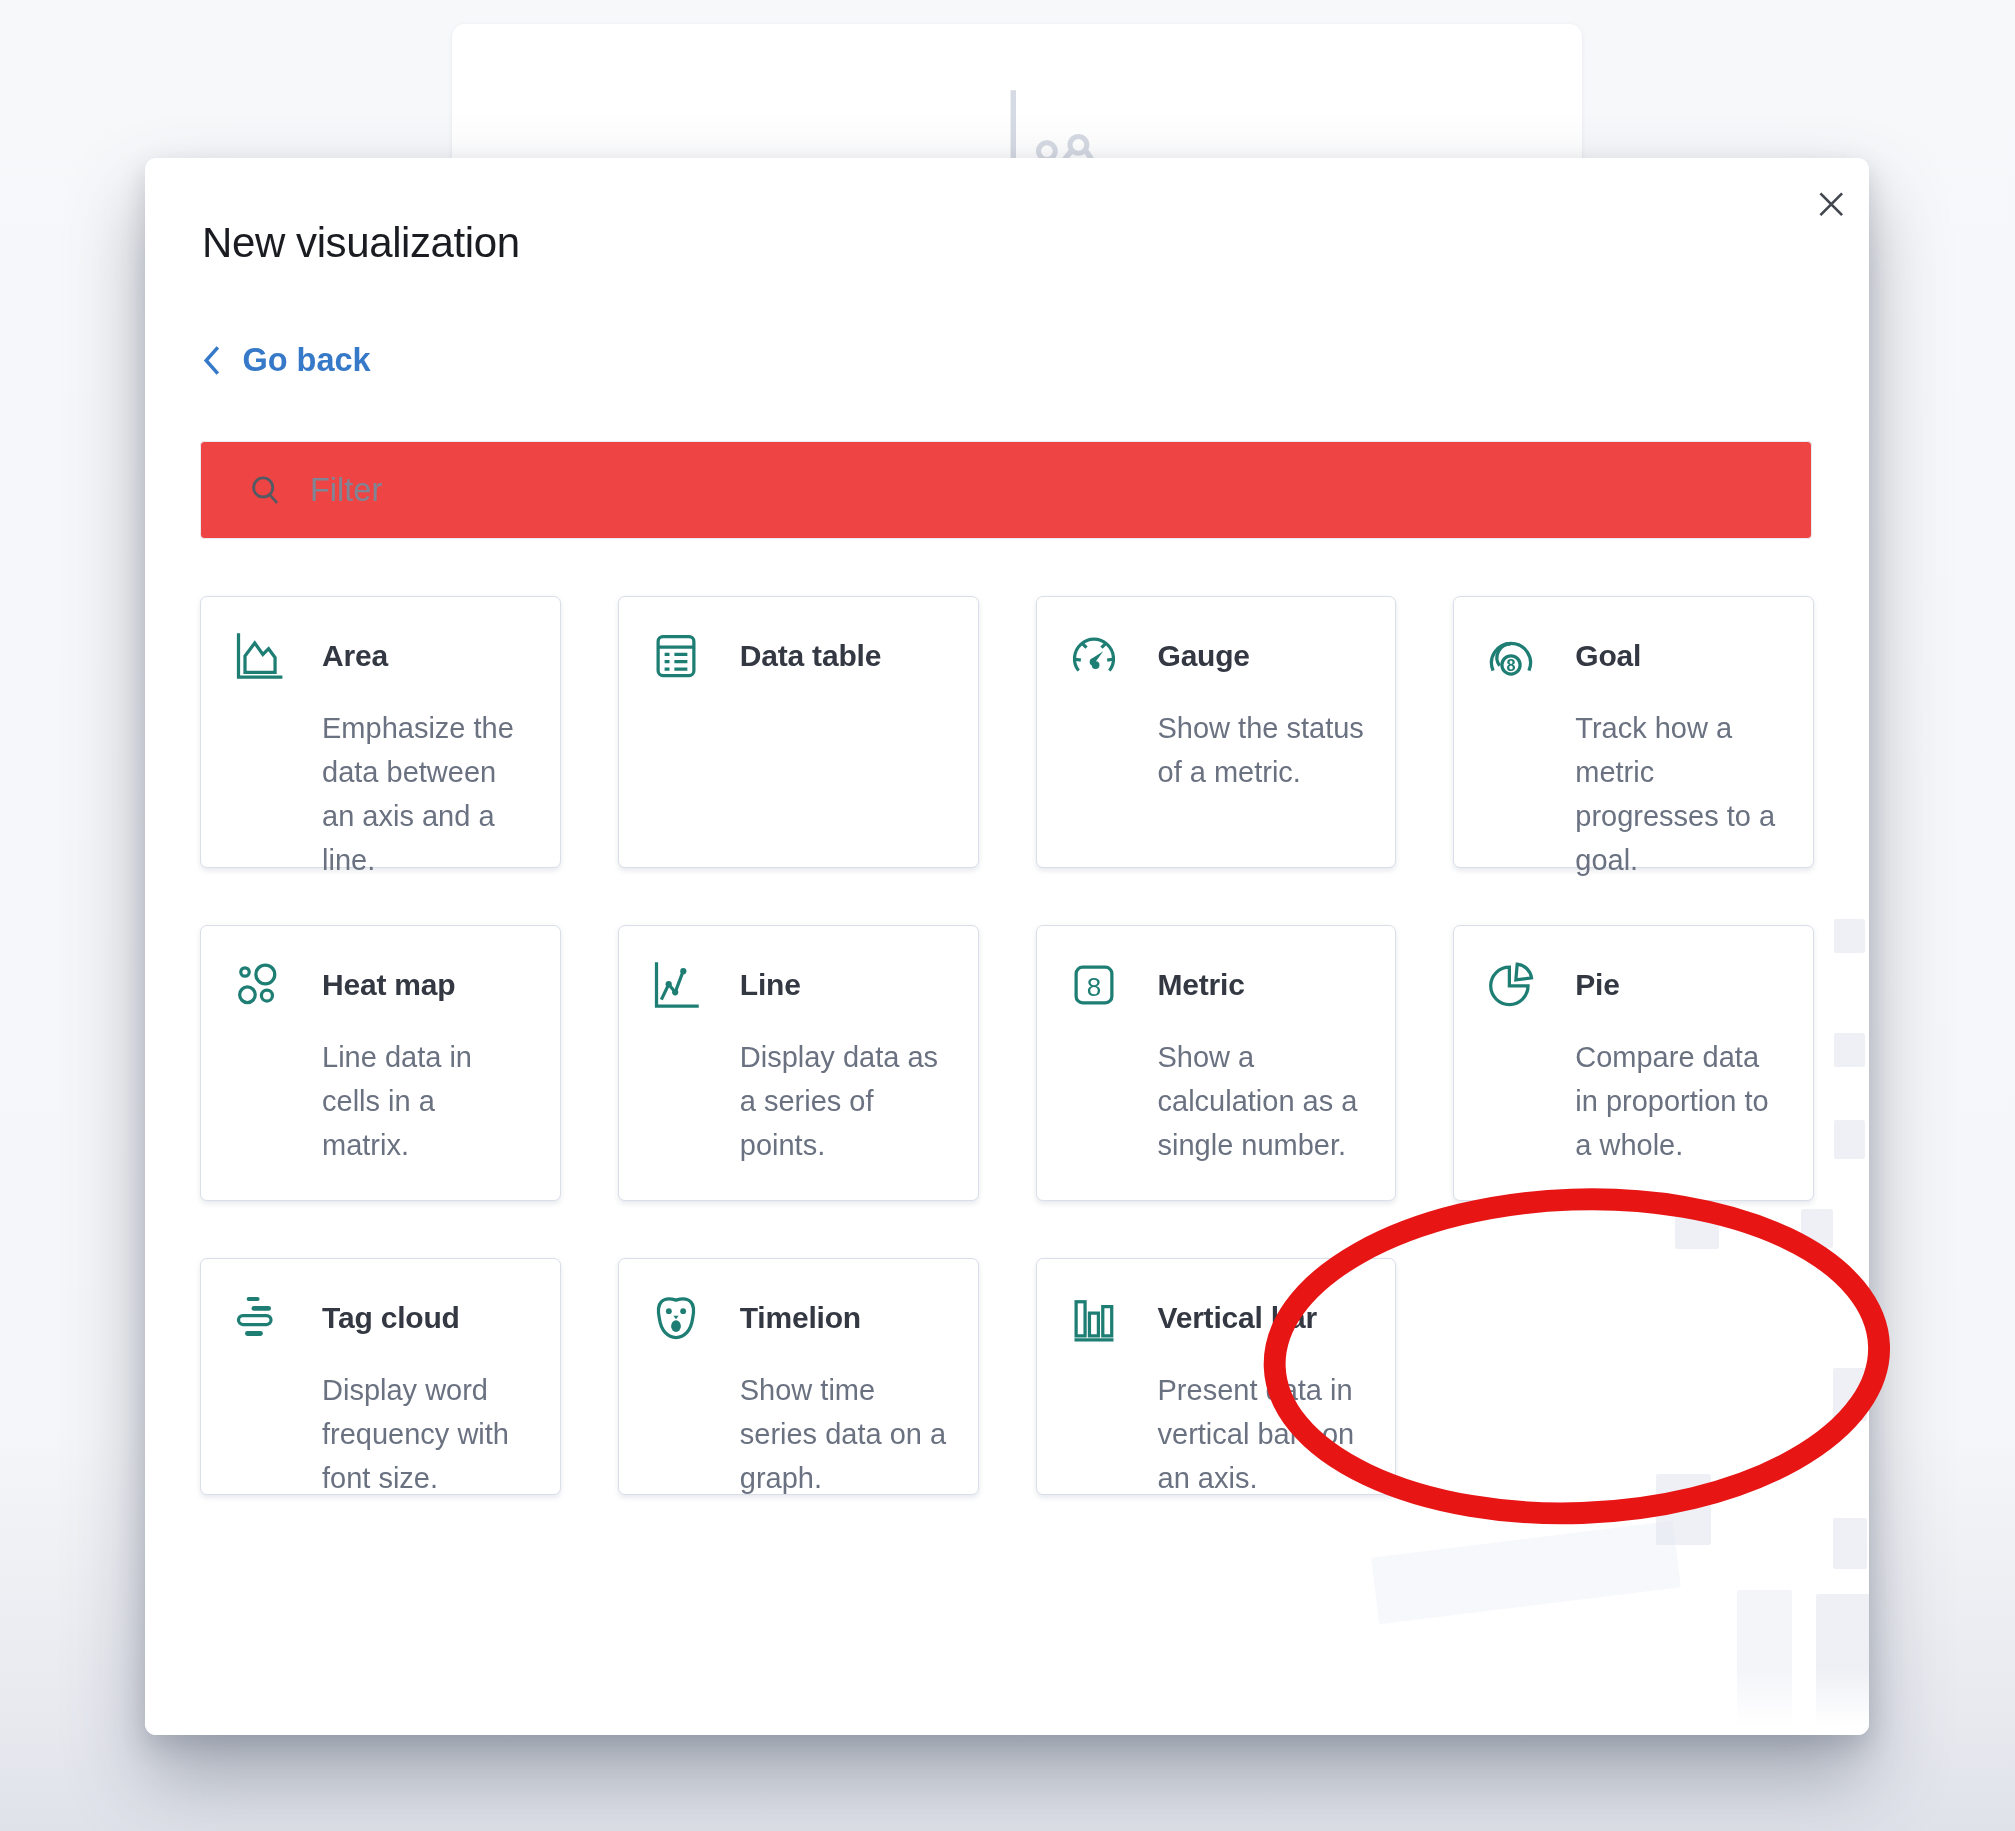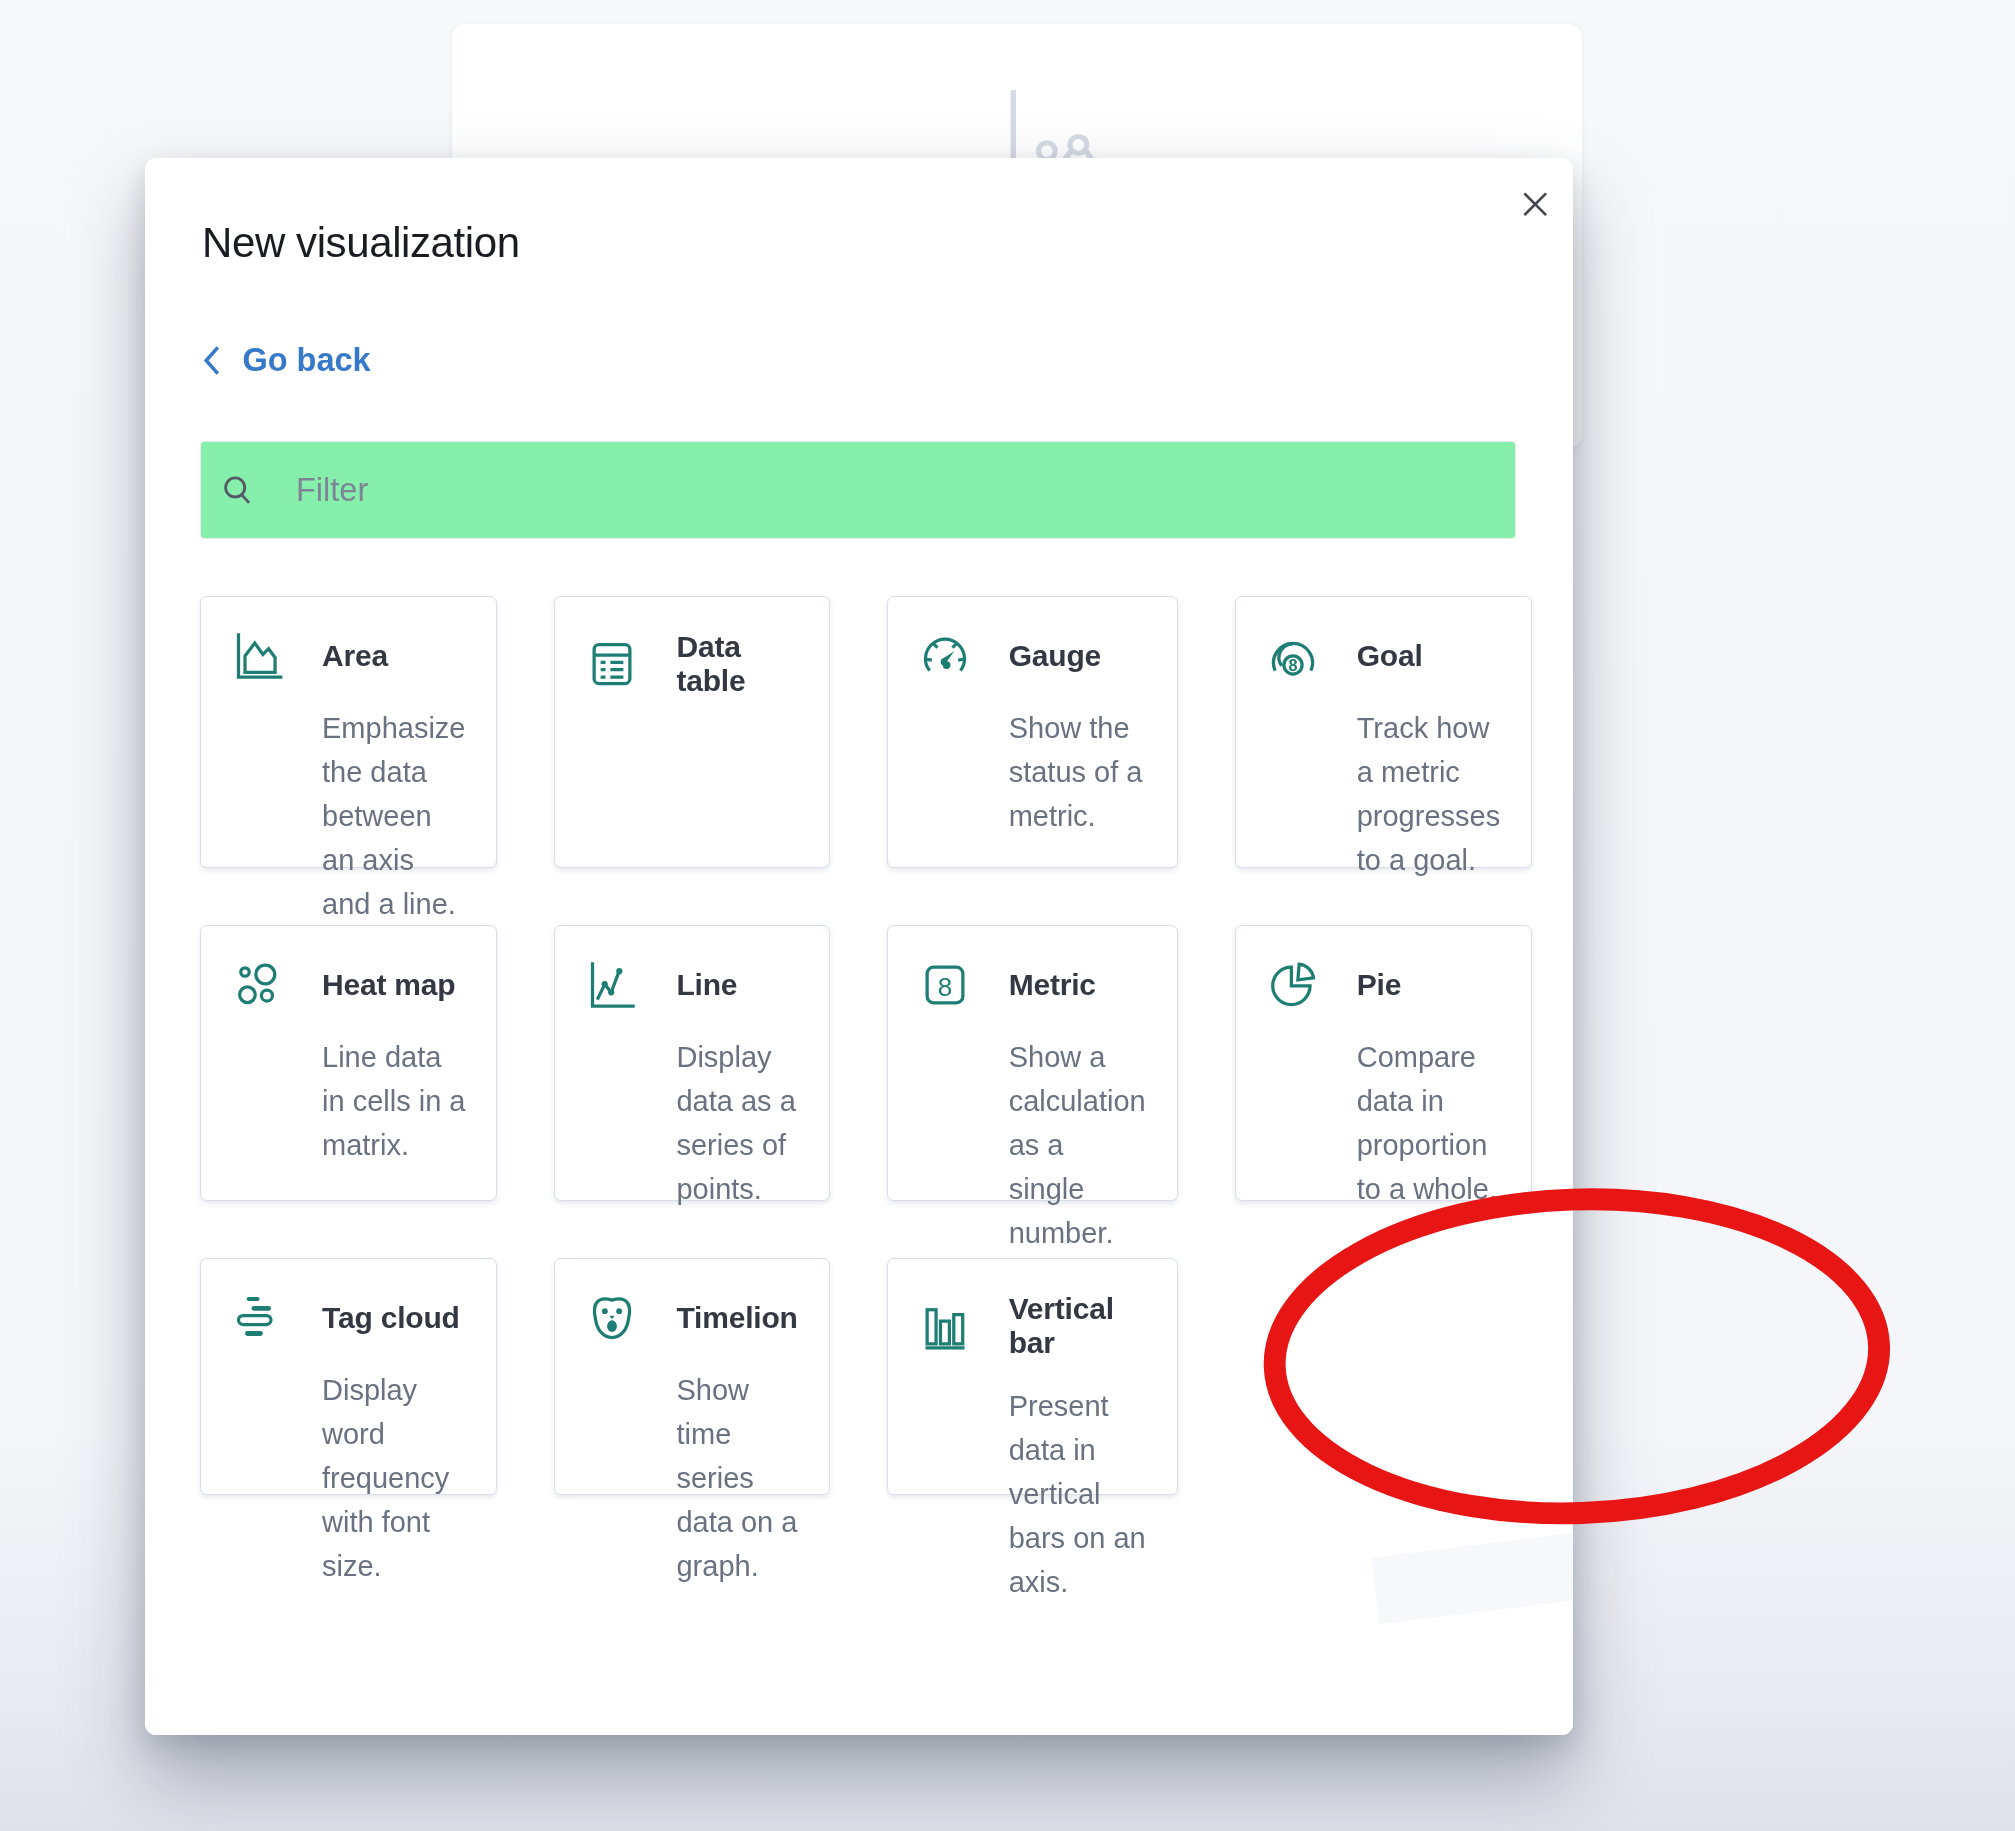--- a/index.html
+++ b/index.html
@@ -9,40 +9,40 @@
     font-family:"Liberation Sans","DejaVu Sans",sans-serif;
     -webkit-font-smoothing:antialiased;
   }
   .bg-card{
     position:absolute;left:452px;top:24px;width:1130px;height:424px;
     background:#ffffff;border-radius:12.7px;
     box-shadow:0 1.4px 4.2px rgba(150,158,175,.18);
   }
   .bg-chart-icon{position:absolute;left:544px;top:41px;}
   .modal{
-    position:absolute;left:145px;top:158px;width:1428px;height:1577px;
+    position:absolute;left:145px;top:158px;width:1724px;height:1577px;
     background:#ffffff;border-radius:11.3px;
     box-shadow:0 10px 24px rgba(80,90,110,.22),0 42px 78px rgba(70,78,98,.42);
     overflow:hidden;
   }
   .close-btn{
     position:absolute;top:21px;right:14px;width:49px;height:49px;
     background:transparent;border:none;cursor:pointer;padding:8.5px;
   }
   .modal-title{
     margin:61px 57px 0 57px;font-size:42px;font-weight:400;color:#1a1c21;letter-spacing:-0.4px;
   }
   .go-back{
     margin:75px 57px 0 55px;display:flex;align-items:center;gap:18.4px;
     color:#3579c8;font-size:32.5px;font-weight:700;text-decoration:none;width:max-content;cursor:pointer;
   }
   .filter-field{
     margin:62px 57px 0 55px;height:96px;border-radius:4.2px;
-    background:#86efac;border:0.7px solid #e9ebf1;
-    display:flex;align-items:center;gap:38px;padding:0 18px;
+    background:#ef4444;border:0.7px solid #e9ebf1;
+    display:flex;align-items:center;gap:24px;padding:0 46px;
   }
   .filter-field input{
     flex:1;border:none;background:transparent;outline:none;
     font-family:inherit;font-size:32.5px;color:#343741;
   }
   .filter-field input::placeholder{color:#7e8594;}
   .grid{
     margin:57px 55px 0 55px;display:grid;
     grid-template-columns:repeat(4,1fr);
     grid-template-rows:272px 276px 237px 261px;

